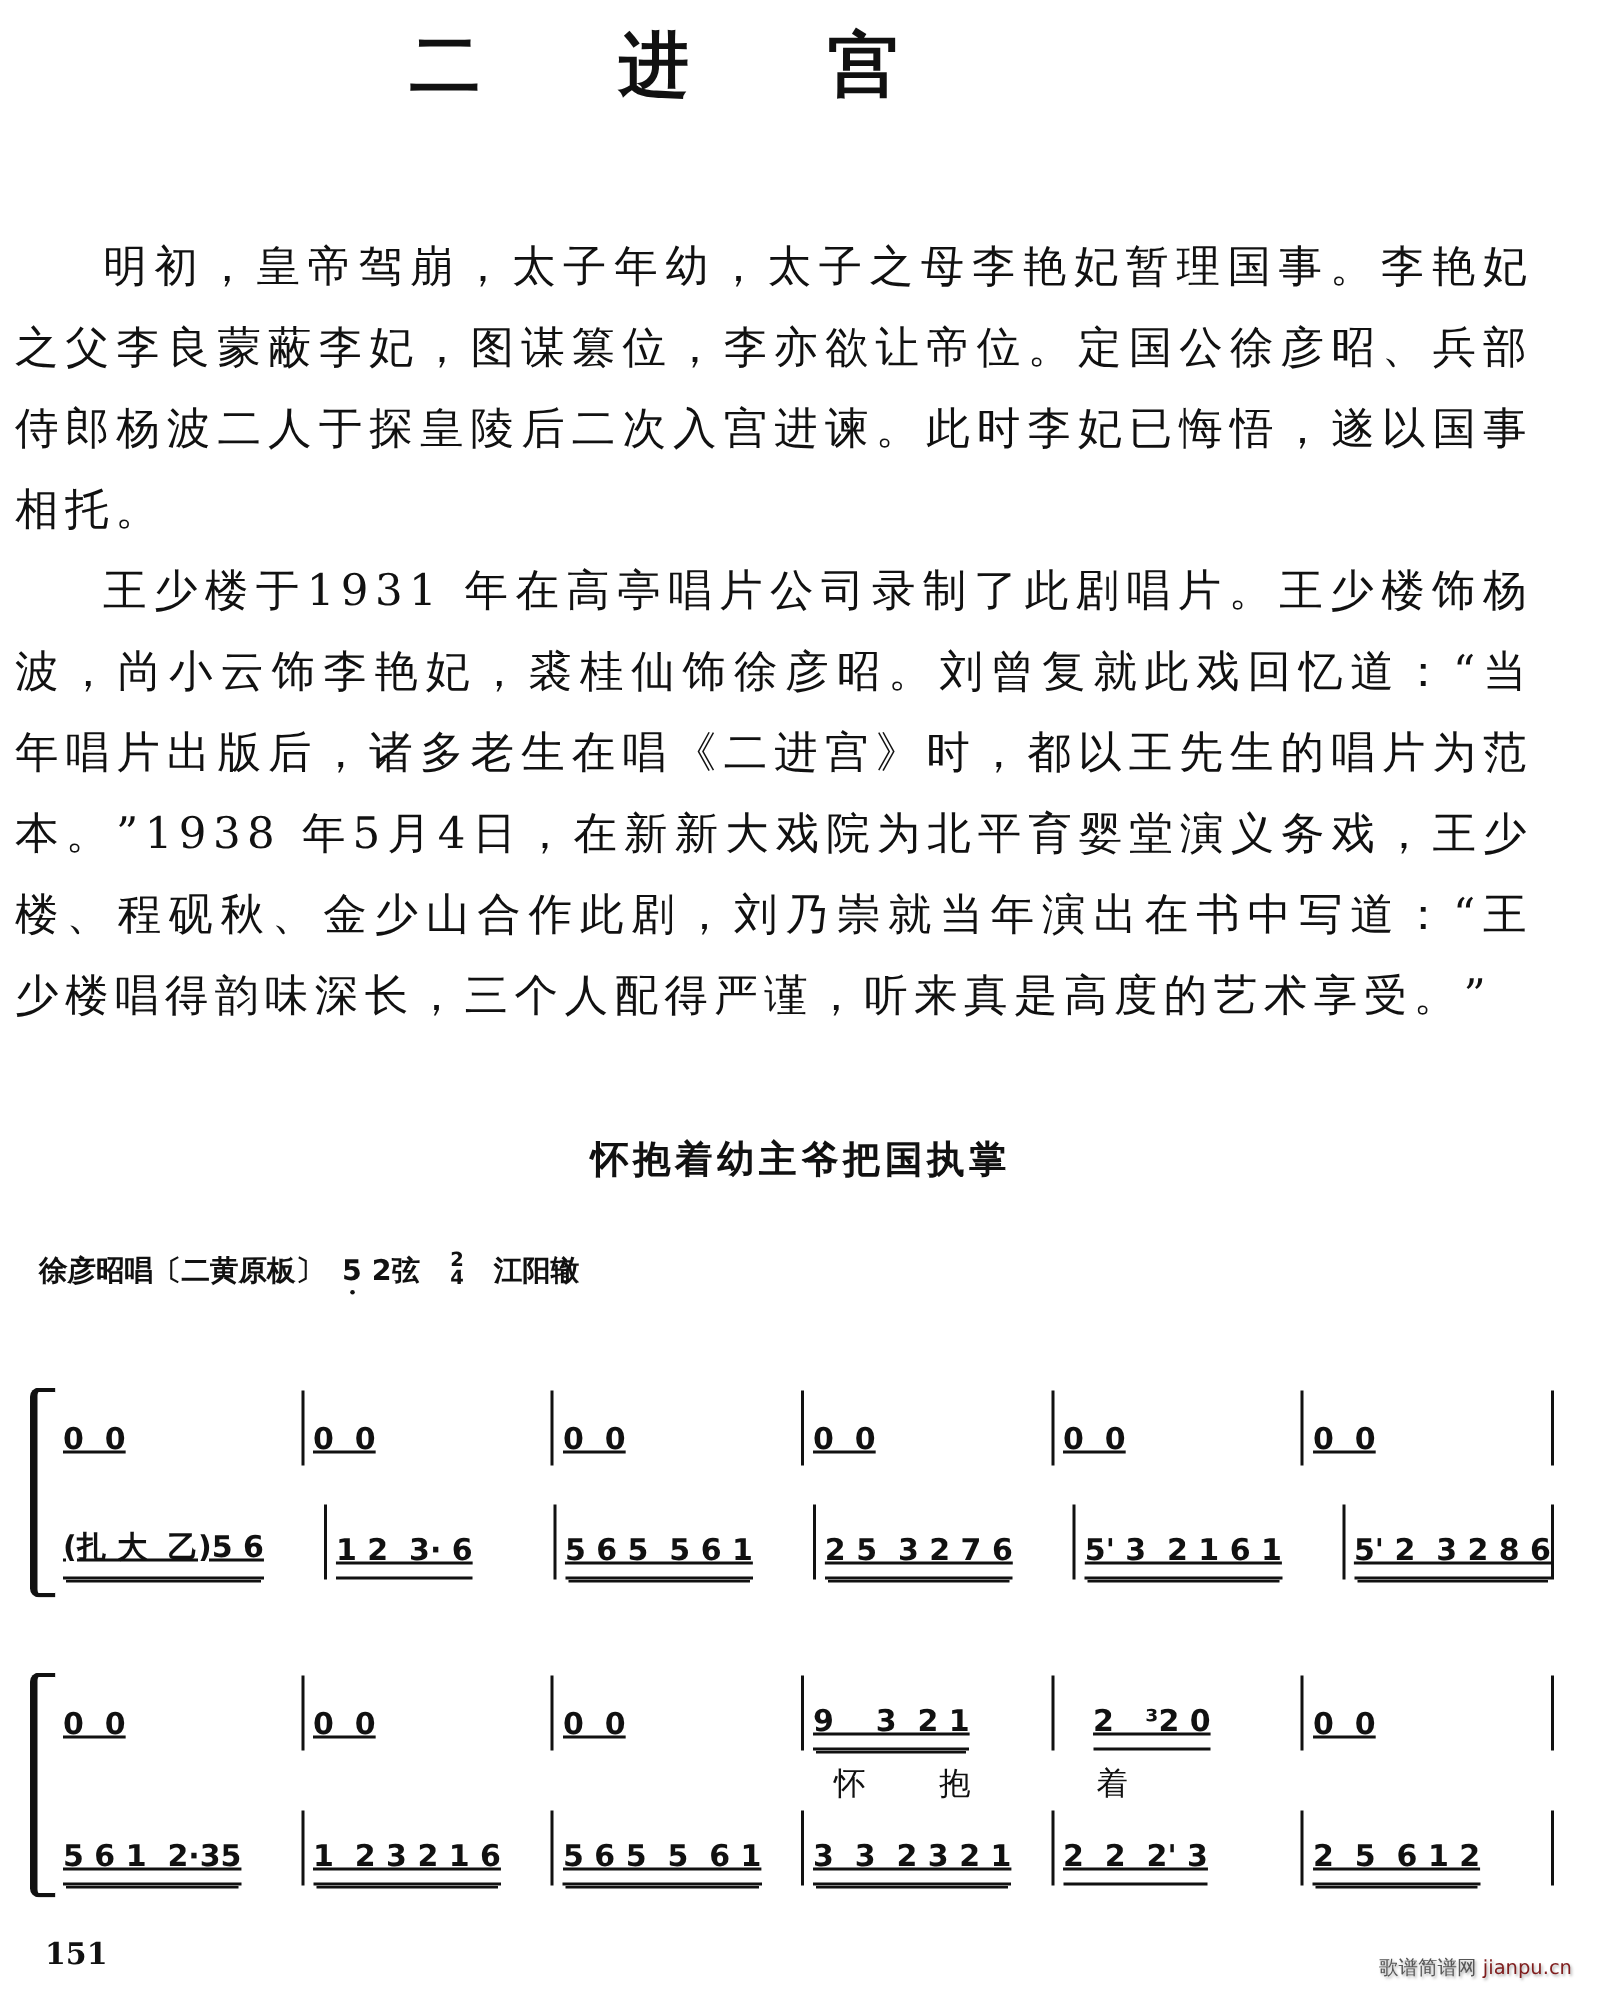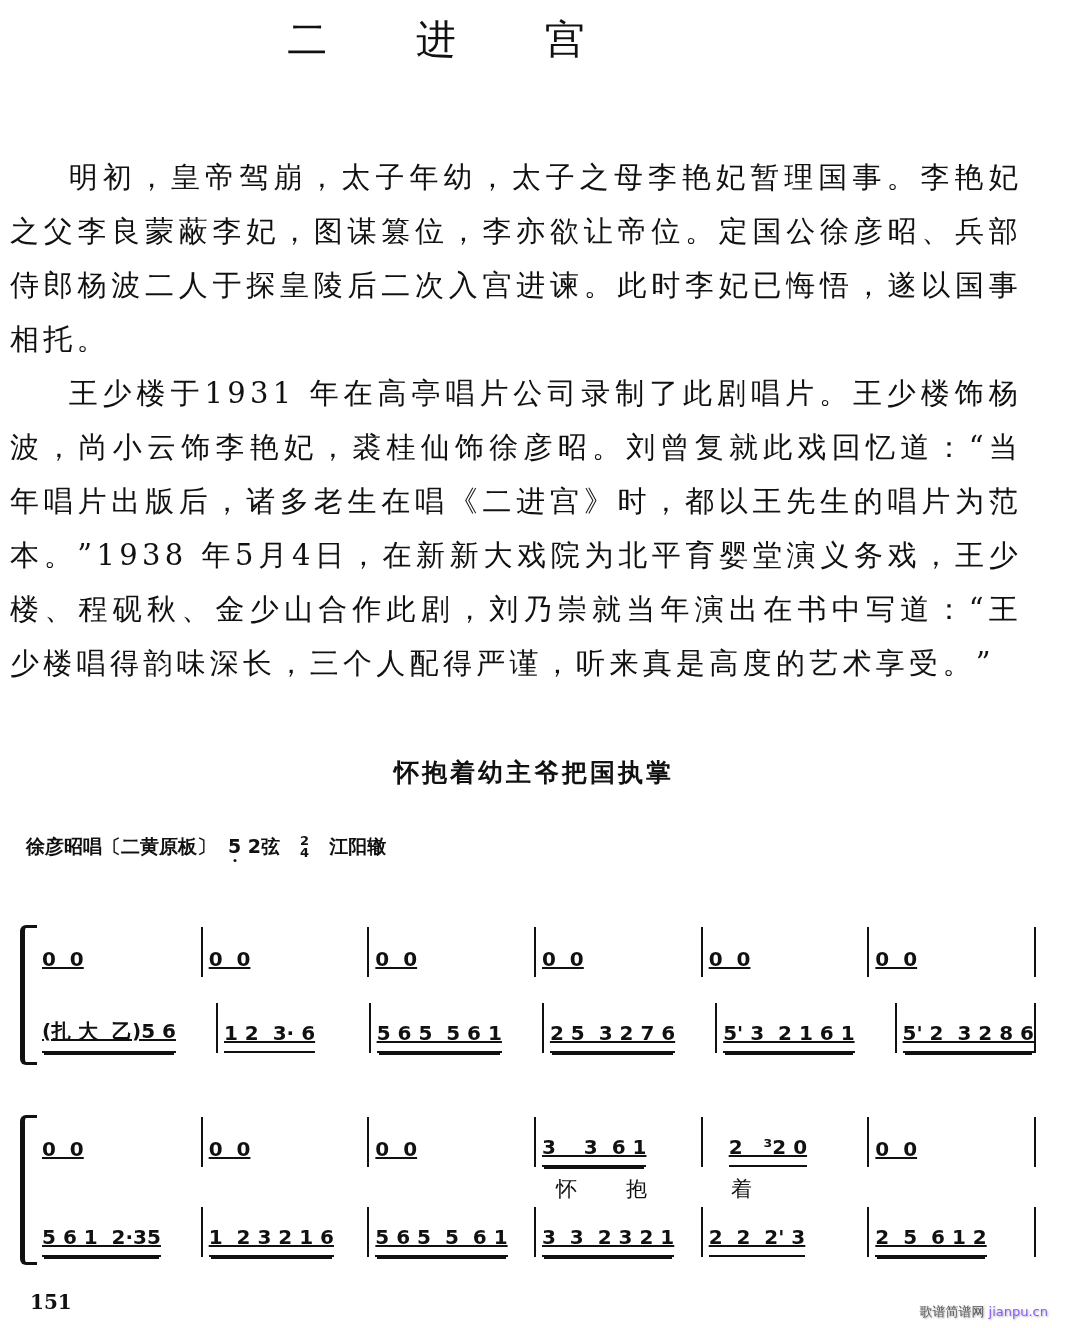--- a/index.html
+++ b/index.html
@@ -1,17 +1,17 @@
 <!DOCTYPE html>
 <html><head>
 <meta charset="utf-8">
 <style>
   html, body { margin:0; padding:0; background:#ffffff; }
   body { width:1068px; height:1328px; position:relative; overflow:hidden; color:#111; font-family:"DejaVu Sans", sans-serif; }
-  .title { position:absolute; top:12px; left:0; width:872px; text-align:center; font-family:"DejaVu Serif", serif; font-size:40px; letter-spacing:38px; text-indent:38px; font-weight:normal; }
+  .title { position:absolute; top:12px; left:0; width:872px; text-align:center; font-family:"DejaVu Serif", serif; font-size:47px; letter-spacing:38px; text-indent:38px; font-weight:bold; }
   .para { position:absolute; left:10px; width:1012px; font-family:"DejaVu Serif", serif; font-size:29px; line-height:54px; letter-spacing:4.3px; margin:0; text-align:justify; }
   .p1 { top:150px; }
   .p2 { top:366px; }
   .para .indent { display:inline-block; width:58px; }
   .song-title { position:absolute; top:756px; left:0; width:1068px; text-align:center; font-size:25px; font-weight:bold; letter-spacing:3px; }
   .meta { position:absolute; top:834px; left:26px; font-size:19px; font-weight:bold; display:flex; align-items:center; gap:12px; }
   .meta .ts { display:inline-flex; flex-direction:column; align-items:center; font-size:13px; line-height:12px; margin:0 8px; }
   .meta .dot-under { position:relative; }
   .meta .dot-under::after { content:""; position:absolute; left:50%; bottom:-5px; width:3px; height:3px; background:#111; border-radius:50%; transform:translateX(-50%); }
 
@@ -21,21 +21,21 @@
   .measure { position:relative; flex:1; border-left:2px solid #111; display:flex; align-items:flex-end; padding-left:6px; gap:6px; font-weight:bold; font-size:20px; }
   .measure.first { border-left:none; }
   .measure.last-bar { border-right:2px solid #111; }
   .note-group { display:inline-flex; gap:9px; position:relative; padding-bottom:6px; border-bottom:2px solid #111; }
   .note-group.plain { border-bottom:none; }
   .note-group.dbl { border-bottom:2px solid #111; box-shadow:0 4px 0 -2px #111; }
   .lyrics-row { position:absolute; left:16px; right:0; height:30px; font-family:"DejaVu Serif", serif; font-size:21px; }
   .lyrics-row span { position:absolute; }
   .page-num { position:absolute; left:30px; top:1290px; font-family:"DejaVu Serif", serif; font-size:20px; font-weight:bold; }
   .watermark { position:absolute; right:20px; top:1303px; font-size:13px; color:#555; text-shadow:1px 1px 2px #aaa; }
-  .watermark .site { color:#8b5cf6; }
+  .watermark .site { color:#7f1d1d; }
 </style>
 </head>
 <body>
 
 <div class="title">二 进 宫</div>
 
 <p class="para p1"><span class="indent"></span><span>明初，皇帝驾崩，太子年幼，太子之母李艳妃暂理国事。李艳妃之父李良蒙蔽李妃，图谋篡位，李亦欲让帝位。定国公徐彦昭、兵部侍郎杨波二人于探皇陵后二次入宫进谏。此时李妃已悔悟，遂以国事相托。</span></p>
 <p class="para p2"><span class="indent"></span><span>王少楼于1931 年在高亭唱片公司录制了此剧唱片。王少楼饰杨波，尚小云饰李艳妃，裘桂仙饰徐彦昭。刘曾复就此戏回忆道：“当年唱片出版后，诸多老生在唱《二进宫》时，都以王先生的唱片为范本。”1938 年5月4日，在新新大戏院为北平育婴堂演义务戏，王少楼、程砚秋、金少山合作此剧，刘乃崇就当年演出在书中写道：“王少楼唱得韵味深长，三个人配得严谨，听来真是高度的艺术享受。”</span></p>
 
 <div class="song-title">怀抱着幼主爷把国执掌</div>
@@ -100,21 +100,21 @@
     <div class="measure first">
         <span class="note-group plain" style="white-space:pre;">0  0</span>
       </div>
     <div class="measure">
         <span class="note-group plain" style="white-space:pre;">0  0</span>
       </div>
     <div class="measure">
         <span class="note-group plain" style="white-space:pre;">0  0</span>
       </div>
     <div class="measure">
-        <span class="note-group dbl" style="white-space:pre;">3    3  6 1</span>
+        <span class="note-group dbl" style="white-space:pre;">9    3  2 1</span>
       </div>
     <div class="measure">
         <span class="note-group" style="white-space:pre;margin-left:20px;">2   ³2 0</span>
       </div>
     <div class="measure last-bar">
         <span class="note-group plain" style="white-space:pre;">0  0</span>
       </div>
   </div>
   <div class="lyrics-row" style="top:60px;">
     <span style="left:520px;">怀</span>

